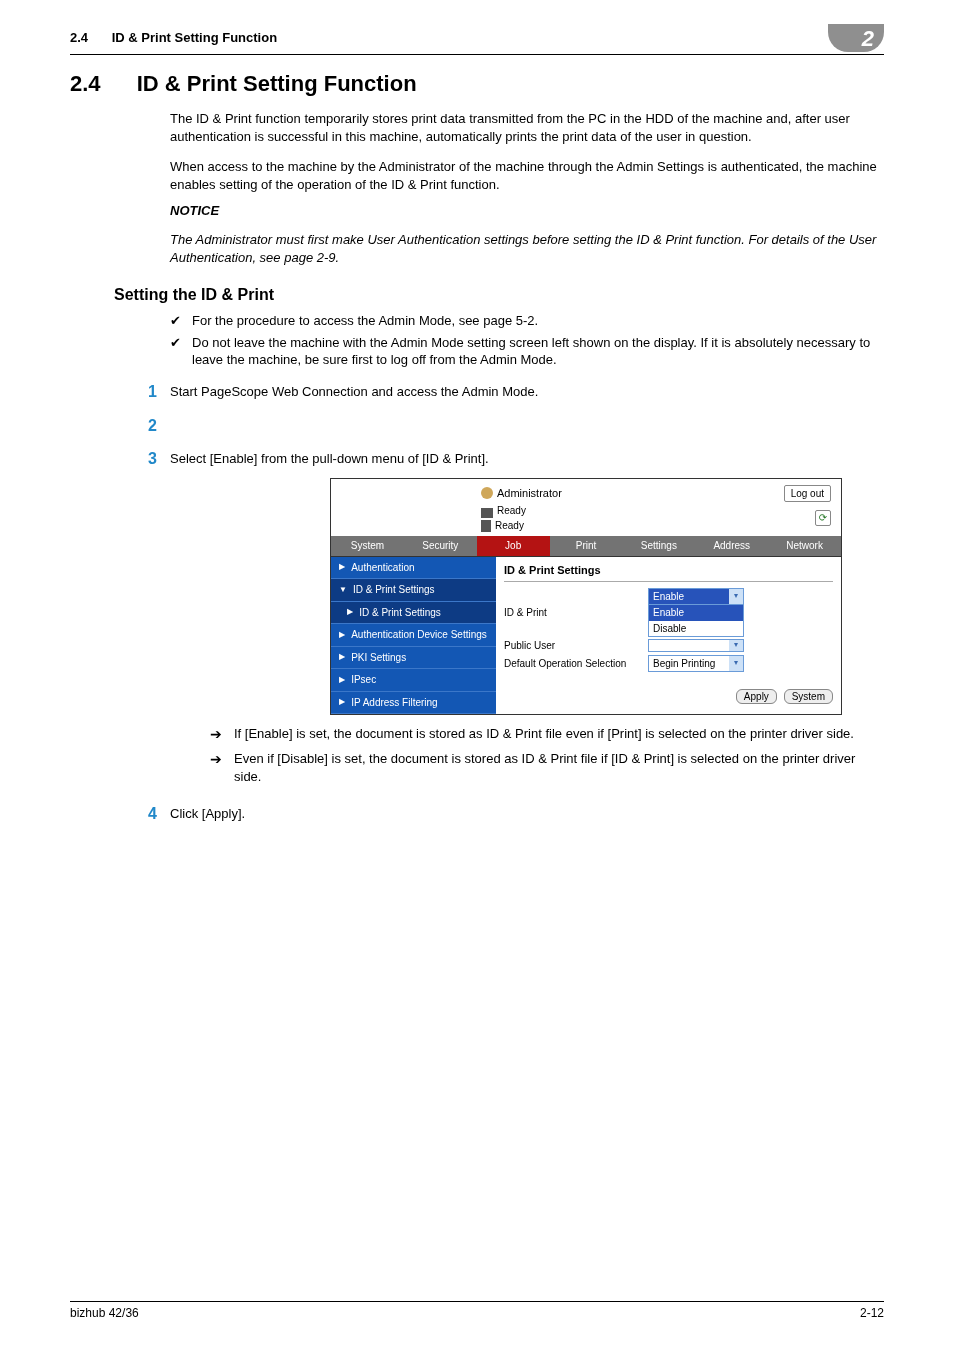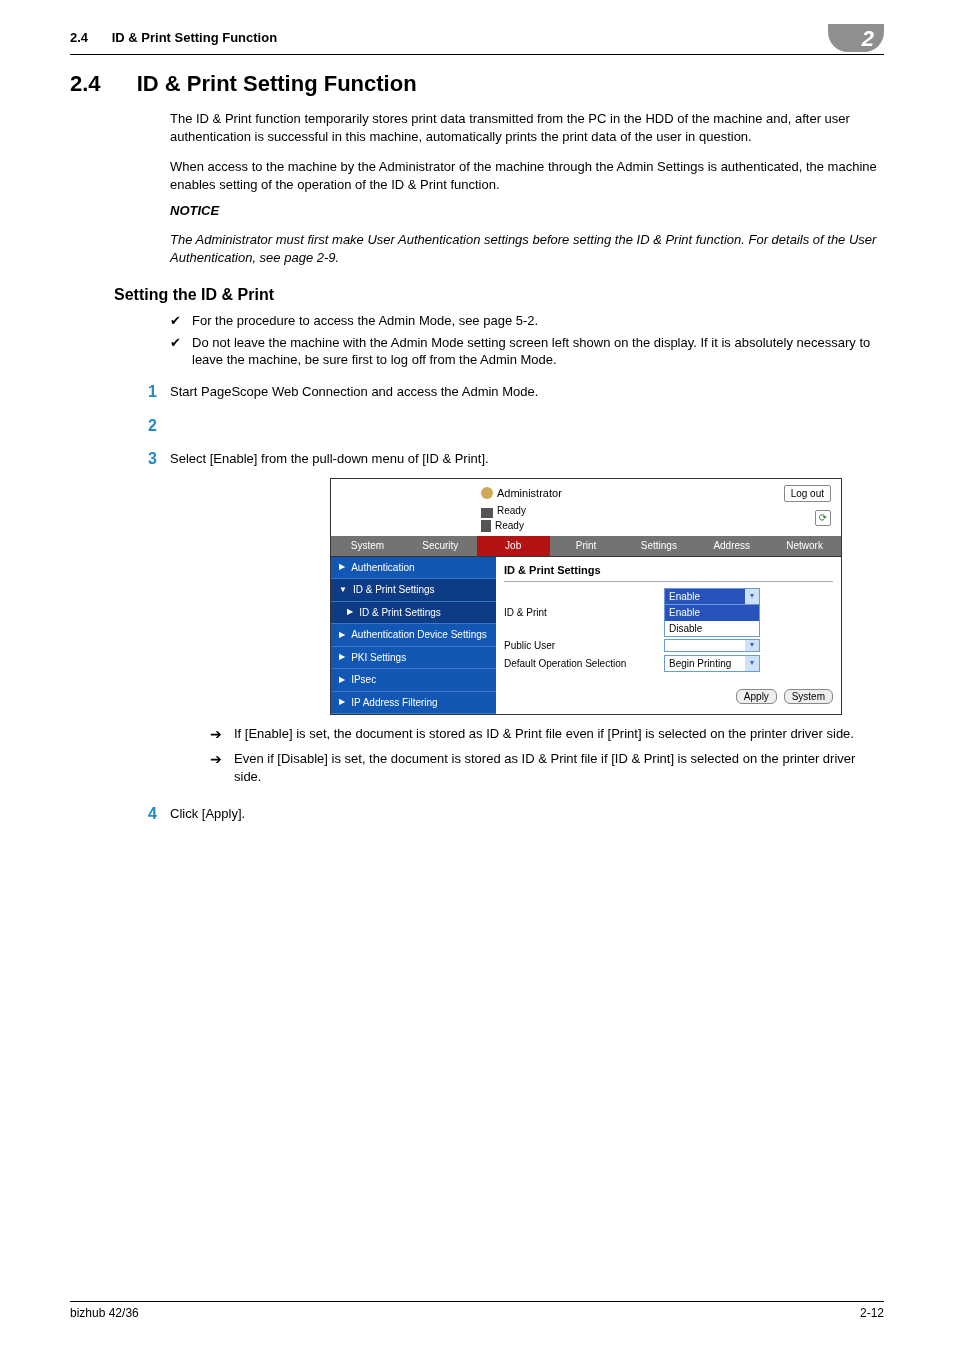--- a/index.html
+++ b/index.html
@@ -88,21 +88,21 @@
   .tab.red    { background:#737373; color:#fff; }
   .ss-body { display:flex; min-height: 148px; border-top:1px solid #333;}
   .ss-nav { width: 165px; background:#1357b4; color:#fff; font-size:10px;}
   .ss-nav-item { padding:4px 8px; border-bottom:1px solid #3b77c9; display:flex; align-items:center; gap:4px;}
   .ss-nav-item.lvl2 { padding-left: 16px; }
   .ss-nav-item.dark { background:#0d3b84; }
   .ss-nav .tri { font-size:8px; margin-right:2px;}
   .ss-content { flex:1; background:#fff; padding: 6px 8px;}
   .ss-content-title { font-weight:bold; font-size:11px; border-bottom:1px solid #aaa; padding-bottom:3px; margin-bottom:6px;}
   .ss-row { display:flex; align-items:center; margin: 2px 0; }
-  .ss-row-label { width: 160px; font-size:10px; }
+  .ss-row-label { width: 144px; font-size:10px; }
   .sel { border:1px solid #6a9bd8; font-size:10px; display:inline-flex; align-items:stretch;}
   .sel .sel-txt { padding: 1px 4px; background:#fff; min-width:72px;}
   .sel .sel-txt.hl { background:#2753ba; color:#fff;}
   .sel .sel-arrow { background:#cde1f7; color:#3a6bb2; width:14px; display:flex;align-items:center;justify-content:center; font-size:8px;}
   .sel-drop { border:1px solid #6a9bd8; font-size:10px; border-top:none; background:#fff;}
   .sel-drop div { padding:1px 4px;}
   .sel-drop .hl { background:#2753ba; color:#fff;}
   .ss-btn-row { text-align:right; margin-top:18px;}
   .ss-btn { border:1px solid #888; border-radius:6px; padding:1px 7px; font-size:10px; margin-left:4px; cursor:pointer; background:#eee;}
   .footer {

